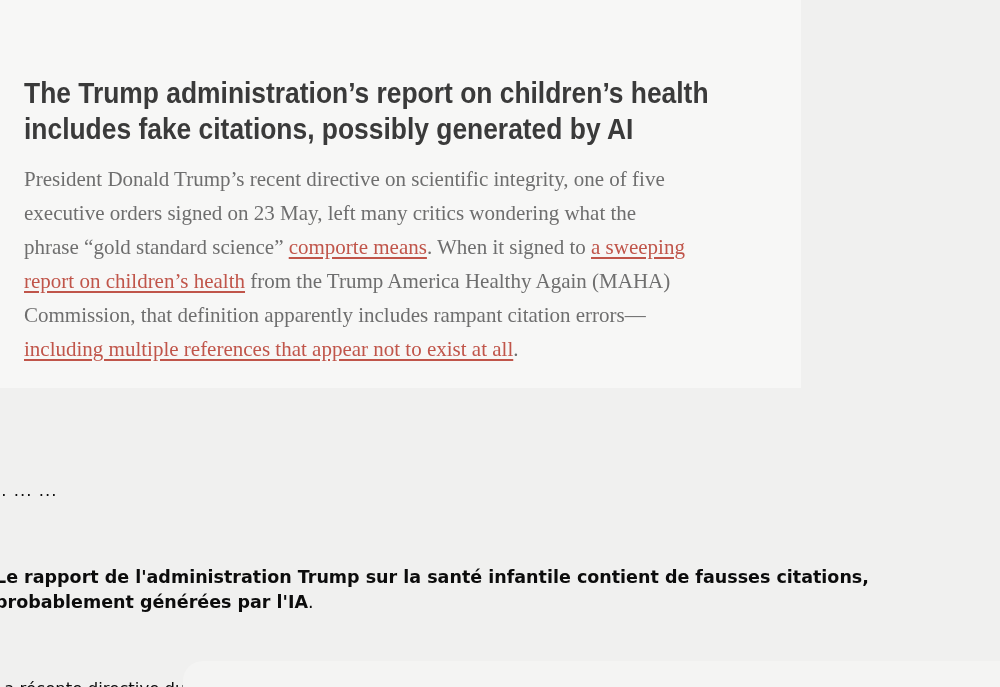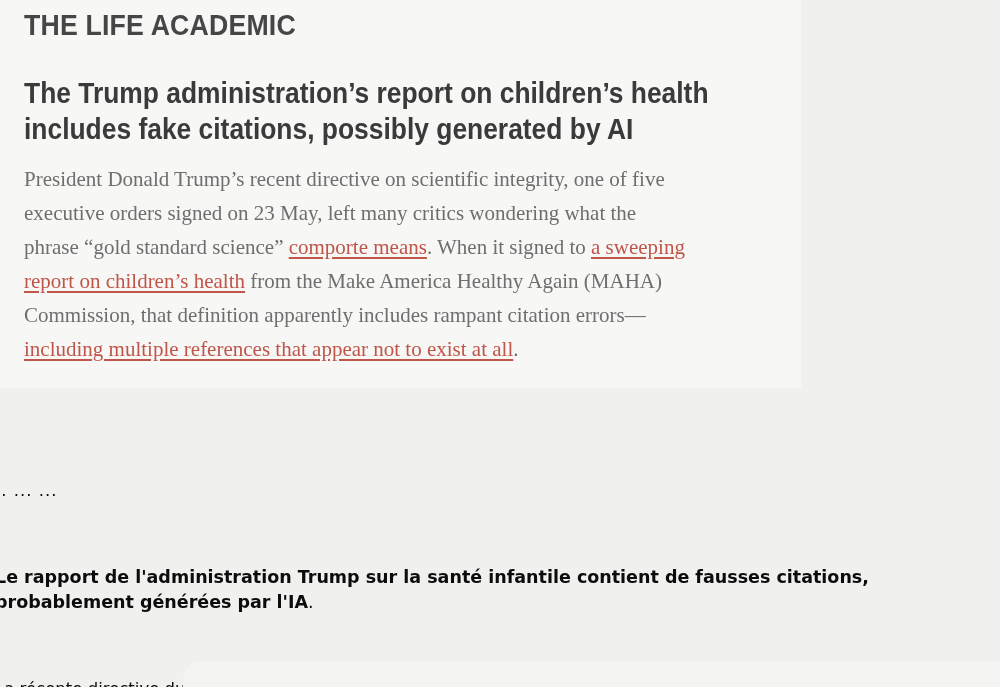--- a/index.html
+++ b/index.html
@@ -83,31 +83,28 @@
     background:#f4f4f3;
     border-top-left-radius:20px;
   }
 </style>
 </head>
 <body>
 
 <div class="stage">
 
   <section class="card">
-    <div class="kicker">
-      <span class="squeeze">THE LIFE ACADEMIC</span>
-    </div>
     <h1 class="headline">
       <span class="squeeze">The Trump administration’s report on children’s health
 includes fake citations, possibly generated by AI</span>
     </h1>
     <p class="lede"><span>President Donald Trump’s recent directive on scientific integrity, one of five
 executive orders signed on 23 May, left many critics wondering what the
 phrase “gold standard science” </span><a class="link" href="#">comporte means</a><span>. When it signed to </span><a class="link" href="#">a sweeping
-report on children’s health</a><span> from the Make America Healthy Again (MAHA)
+report on children’s health</a><span> from the Trump America Healthy Again (MAHA)
 Commission, that definition apparently includes rampant citation errors—
 </span><a class="link" href="#">including multiple references that appear not to exist at all</a><span>.</span></p>
   </section>
 
   <section class="translation">
     <div class="ellipsis top">.. ... ...</div>
     <div class="fr-heading"><span>Le rapport de l'administration Trump sur la santé infantile contient de fausses citations,
 probablement générées par l'IA</span><span class="fr-period">.</span></div>
     <div class="fr-body">La récente directive du président Donald Trump sur l'intégrité scientifique, l'un des cinq décrets signés le 23
 mai, a suscité chez de nombreux critiques des interrogations sur la signification réelle de l'expression «

